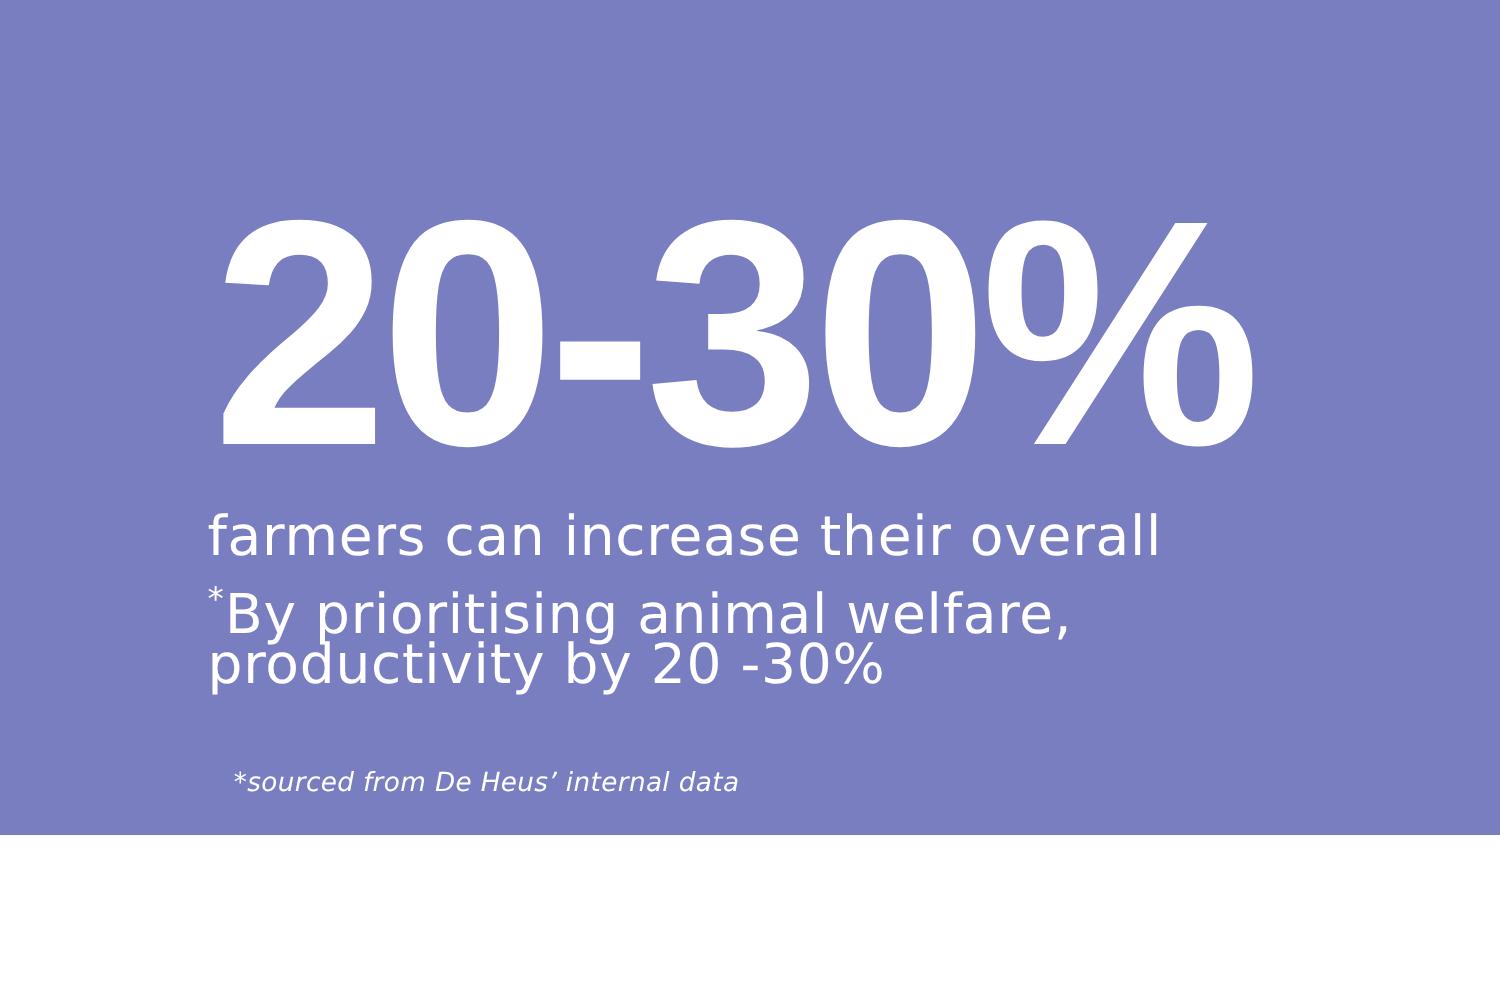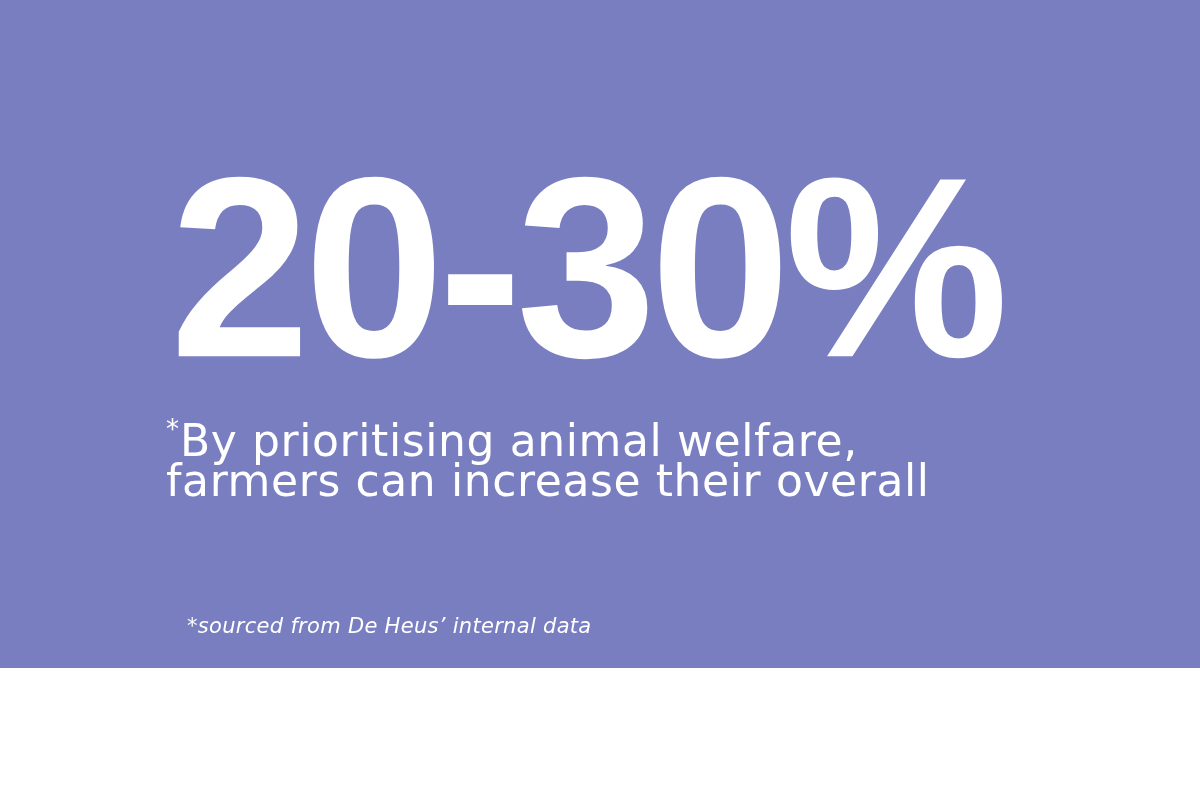--- a/index.html
+++ b/index.html
@@ -82,19 +82,20 @@
   }
 </style>
 </head>
 <body>
 
 <div id="slide" style="background: rgb(120, 126, 192);">
 
   <div id="stat-headline">20-30%</div>
 
   <div id="statement">
+    <span class="stmt-line">farmers can increase their overall</span>
     <span class="stmt-line"><span id="statement-asterisk">*</span><span>By prioritising animal welfare,</span></span>
-    <span class="stmt-line">farmers can increase their overall</span>
+    <span class="stmt-line">productivity by 20 -30%</span>
   </div>
 
   <div id="footnote">*sourced from De Heus’ internal data</div>
 
 </div>
 
 </body></html>

